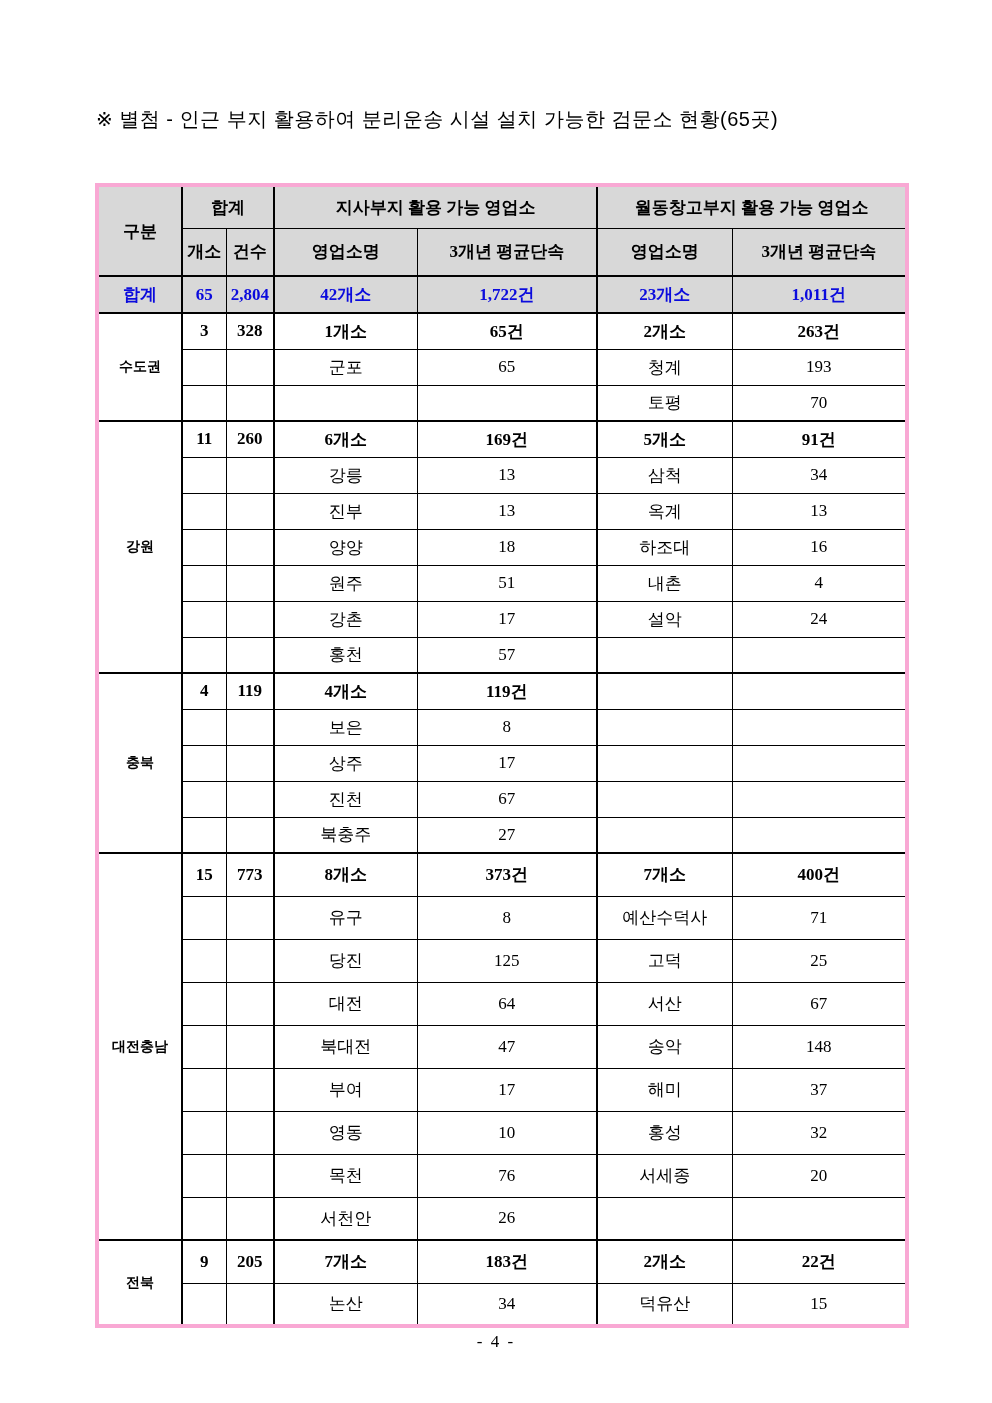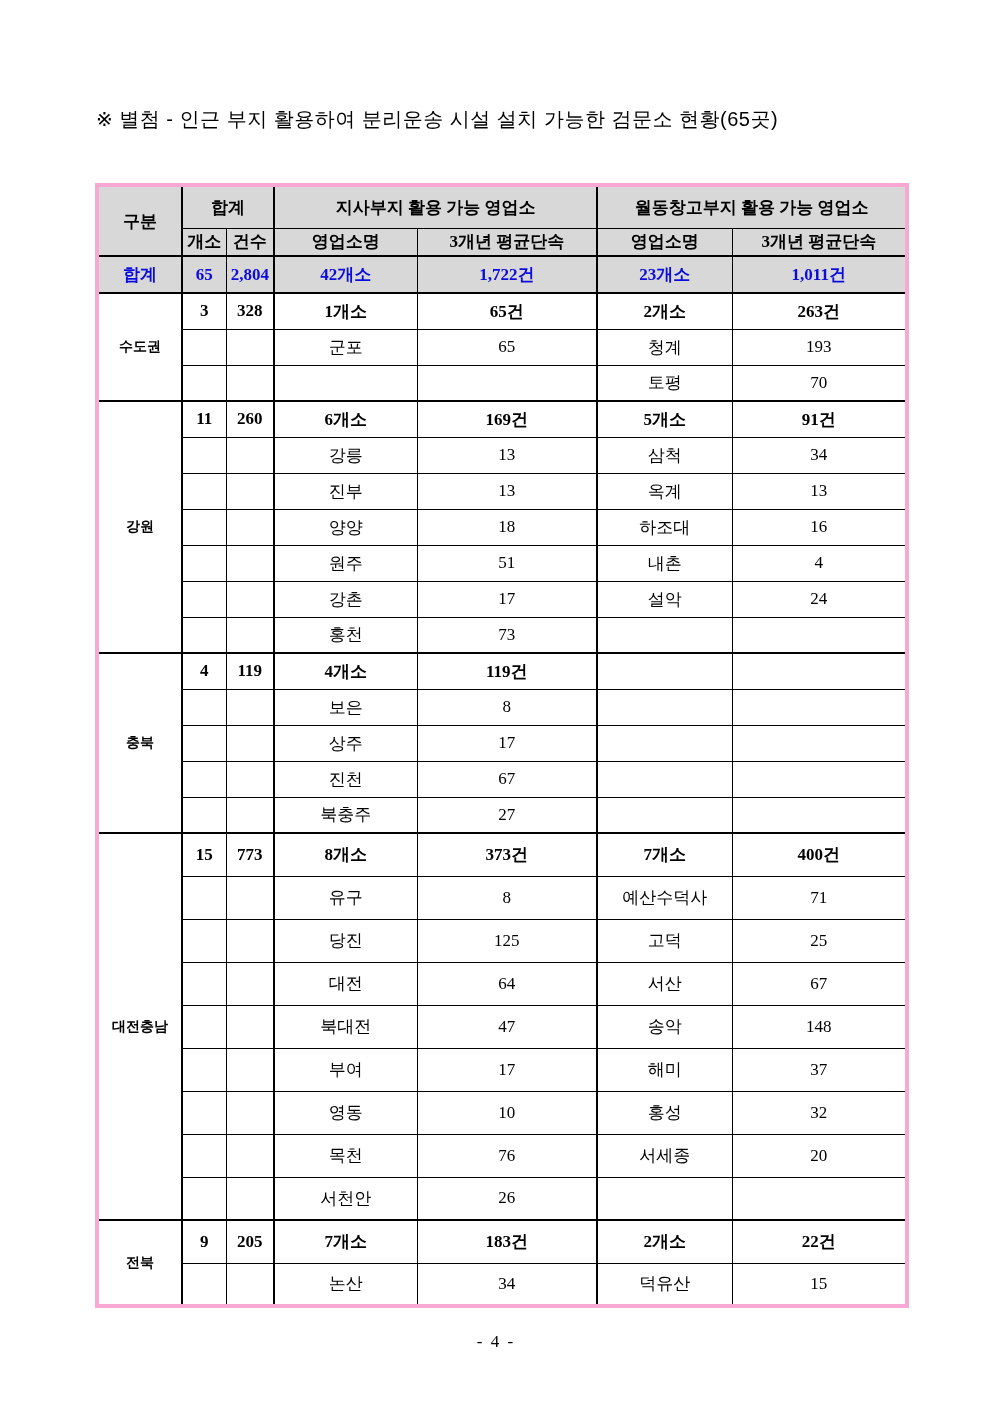--- a/index.html
+++ b/index.html
@@ -40,21 +40,21 @@
     vertical-align: middle;
     padding: 0 2px;
     font-size: 17px;
     overflow: hidden;
   }
   thead th {
     background: #d8d8d8;
     font-weight: bold;
   }
   tr.h1 { height: 43px; }
-  tr.h2 { height: 28px; }
+  tr.h2 { height: 48px; }
   tr.total-row { height: 37px; }
   tr.total-row td {
     background: #d8d8d8;
     color: #0b0bdd;
     font-weight: bold;
     border-top-width: 2px;
   }
   tbody tr { height: 36px; }
   tbody tr.tall { height: 43px; }
   tr.summary-row td { font-weight: bold; }
@@ -183,21 +183,21 @@
         <td></td>
         <td class="gb">강촌</td>
         <td>17</td>
         <td class="gb">설악</td>
         <td>24</td>
       </tr>
       <tr class="detail-row">
         <td class="gb"></td>
         <td></td>
         <td class="gb">홍천</td>
-        <td>73</td>
+        <td>57</td>
         <td class="gb"></td>
         <td></td>
       </tr>
       <tr class="summary-row region-start">
         <td class="region-label" rowspan="5">충북</td>
         <td class="gb">4</td>
         <td>119</td>
         <td class="gb">4개소</td>
         <td>119건</td>
         <td class="gb"></td>

